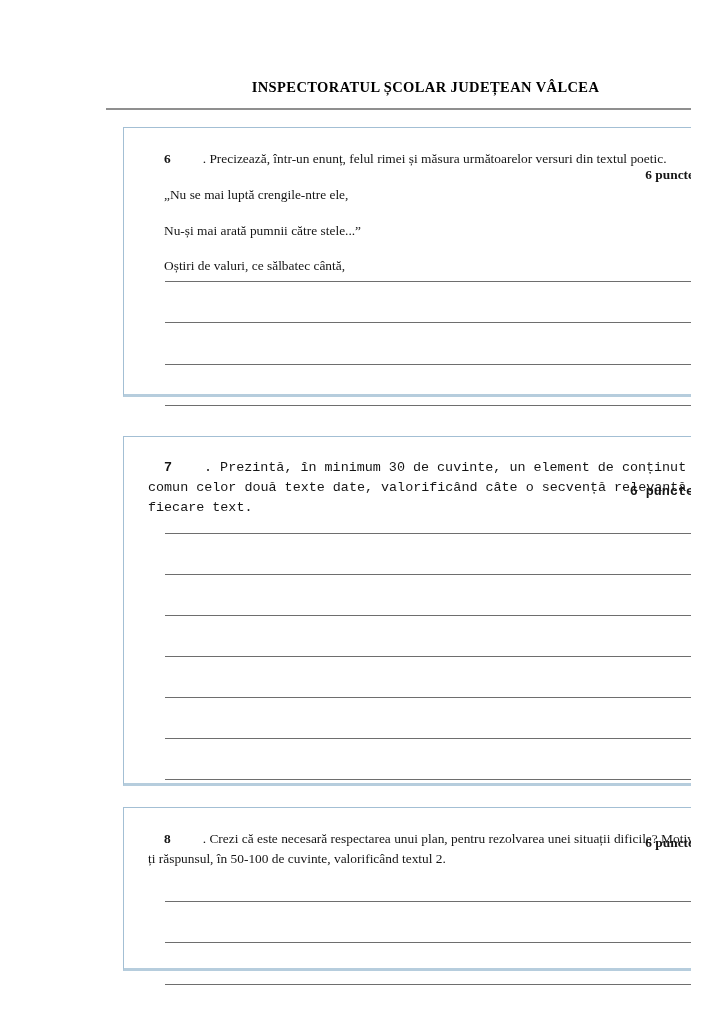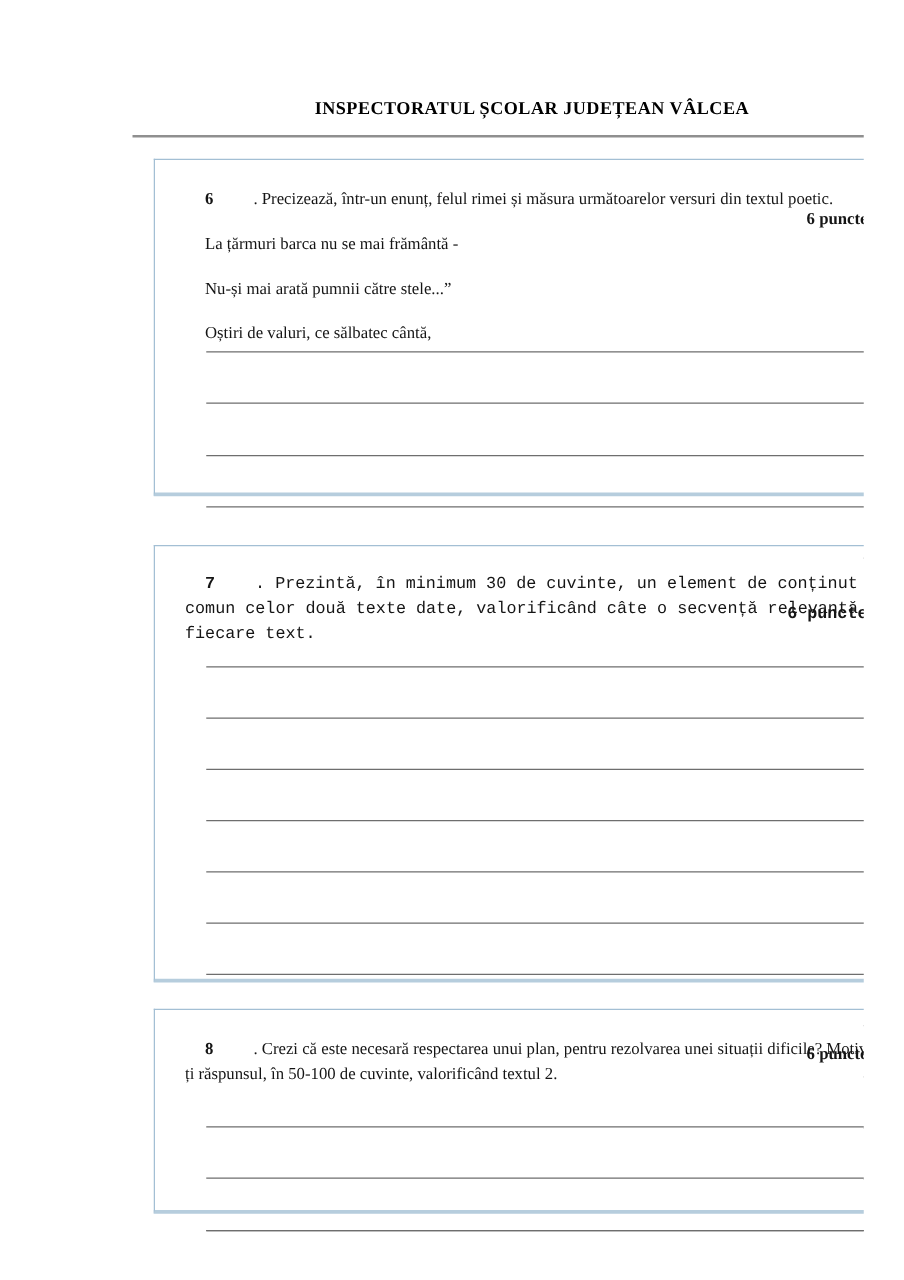--- a/index.html
+++ b/index.html
@@ -101,21 +101,21 @@
 
   <div class="header-title">INSPECTORATUL ȘCOLAR JUDEȚEAN VÂLCEA</div>
   <div class="header-rule"></div>
 
   <section class="qbox qbox-6">
     <div class="question">
       <span class="qnum">6</span><span>. Precizează, într-un enunț, felul rimei și măsura următoarelor versuri din textul poetic.</span>
       <span class="points q6-points">6 puncte</span>
     </div>
     <div class="verse">
-      <div>La țărmuri barca nu se mai frământă -</div>
+      <div>„Nu se mai luptă crengile-ntre ele,</div>
       <div>Nu-și mai arată pumnii către stele...”</div>
       <div>Oștiri de valuri, ce sălbatec cântă,</div>
     </div>
     <div class="answer-lines lines-6">
         <div class="aline"></div>
         <div class="aline"></div>
         <div class="aline"></div>
         <div class="aline"></div>
         <div class="aline"></div>
         <div class="aline"></div>

